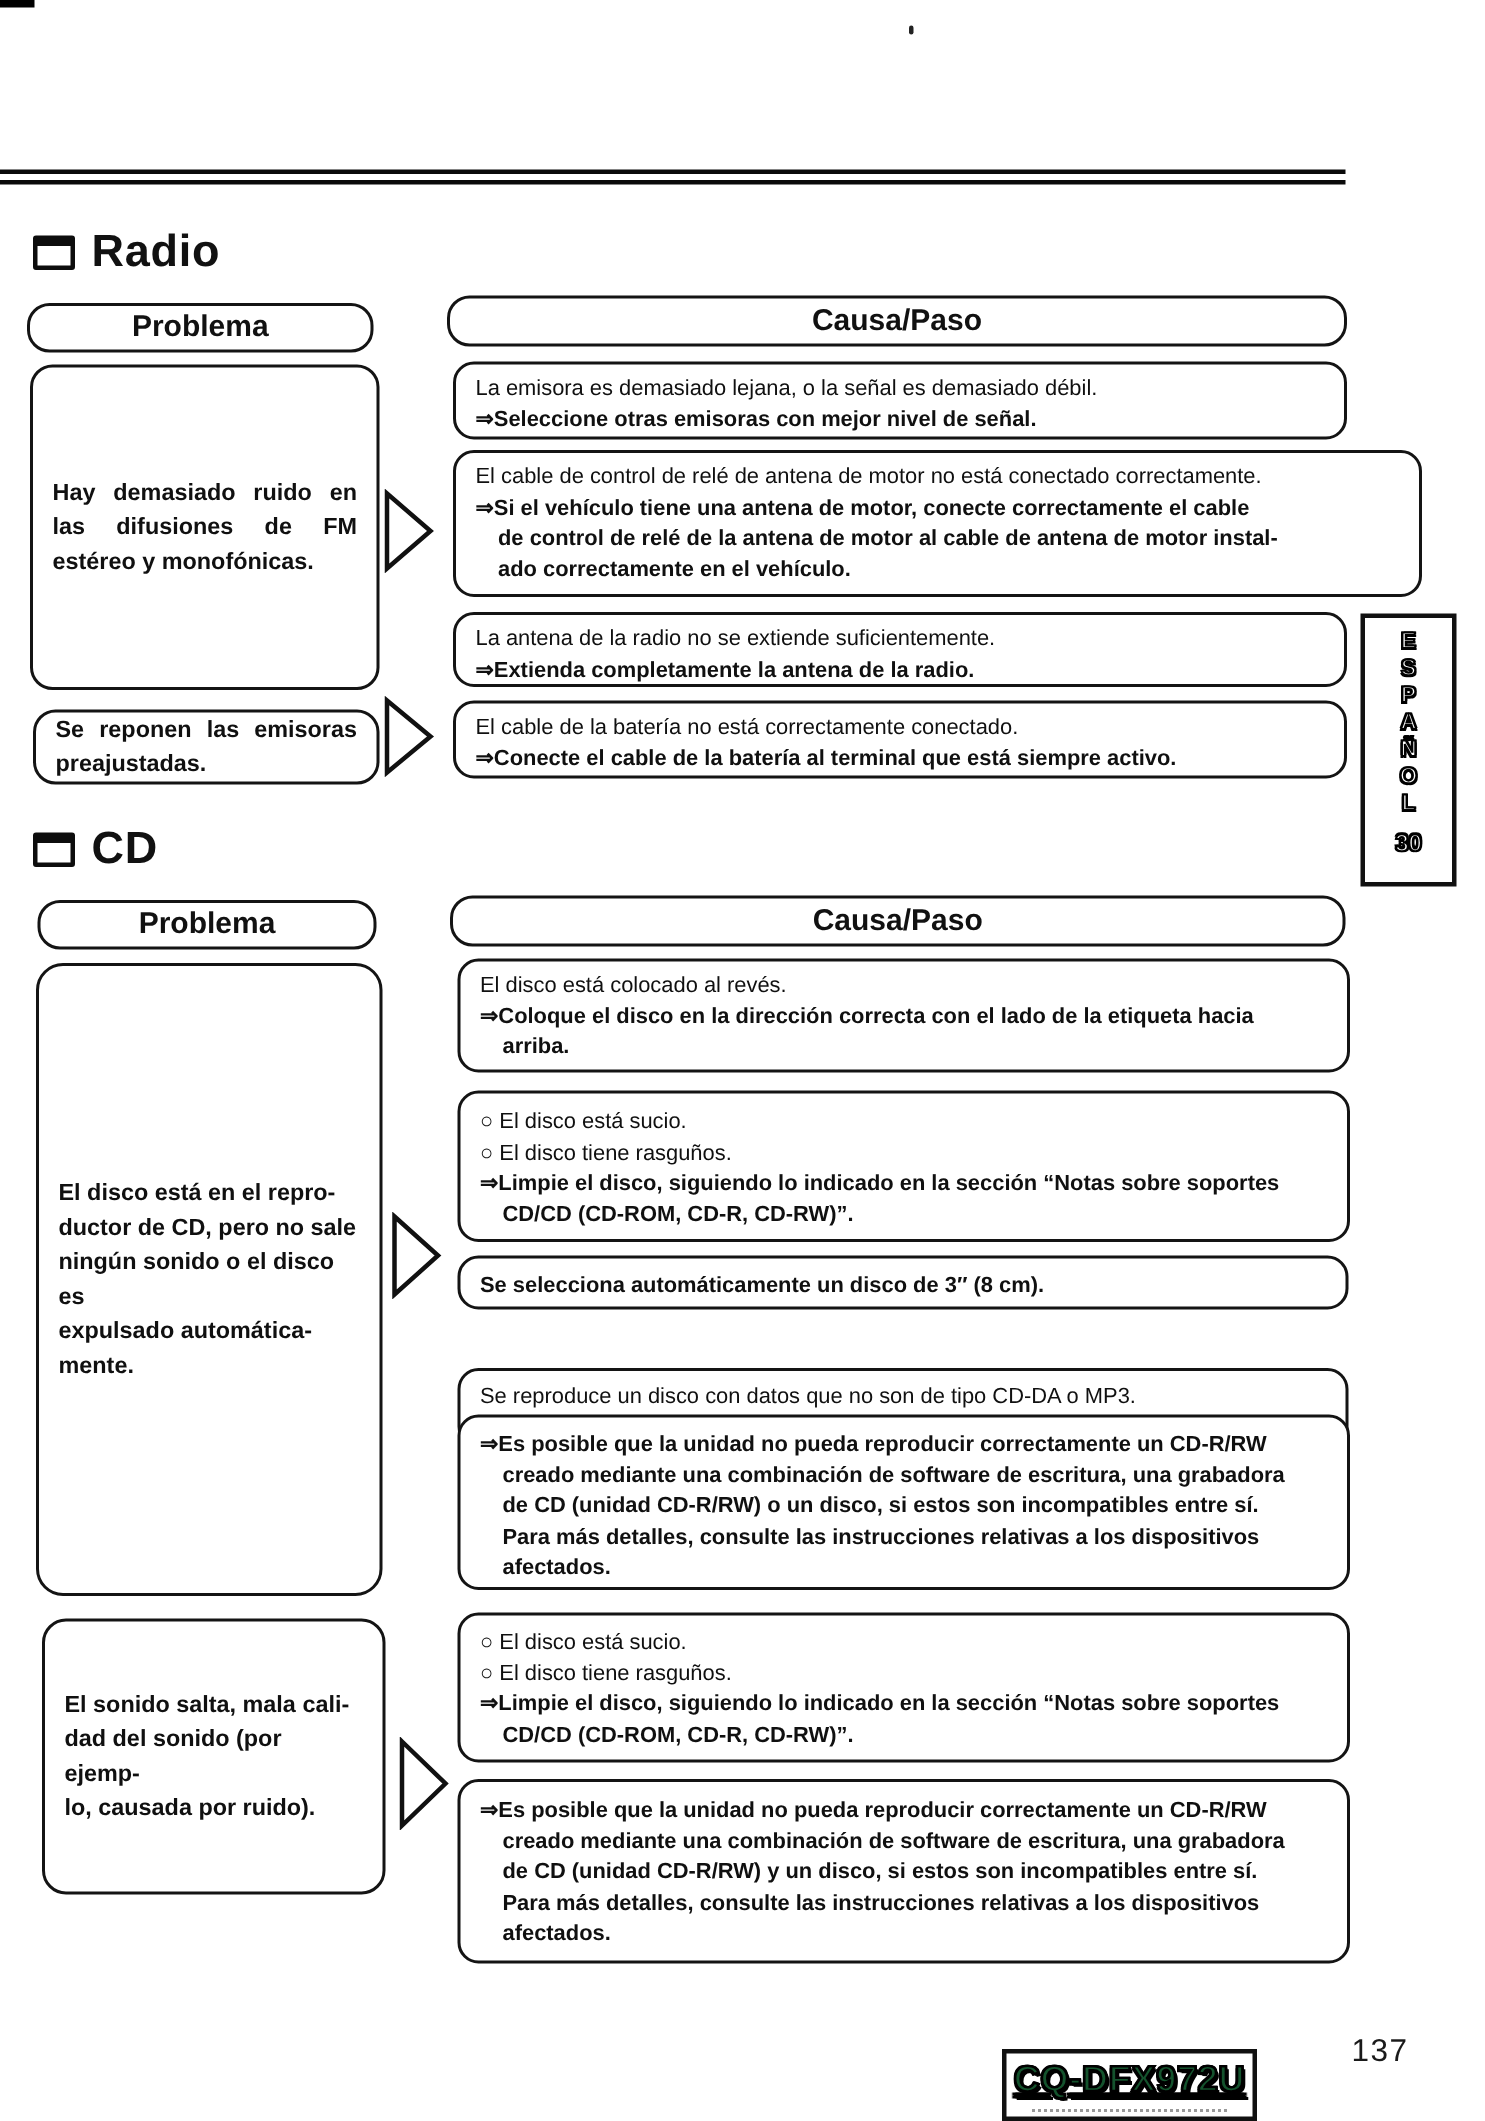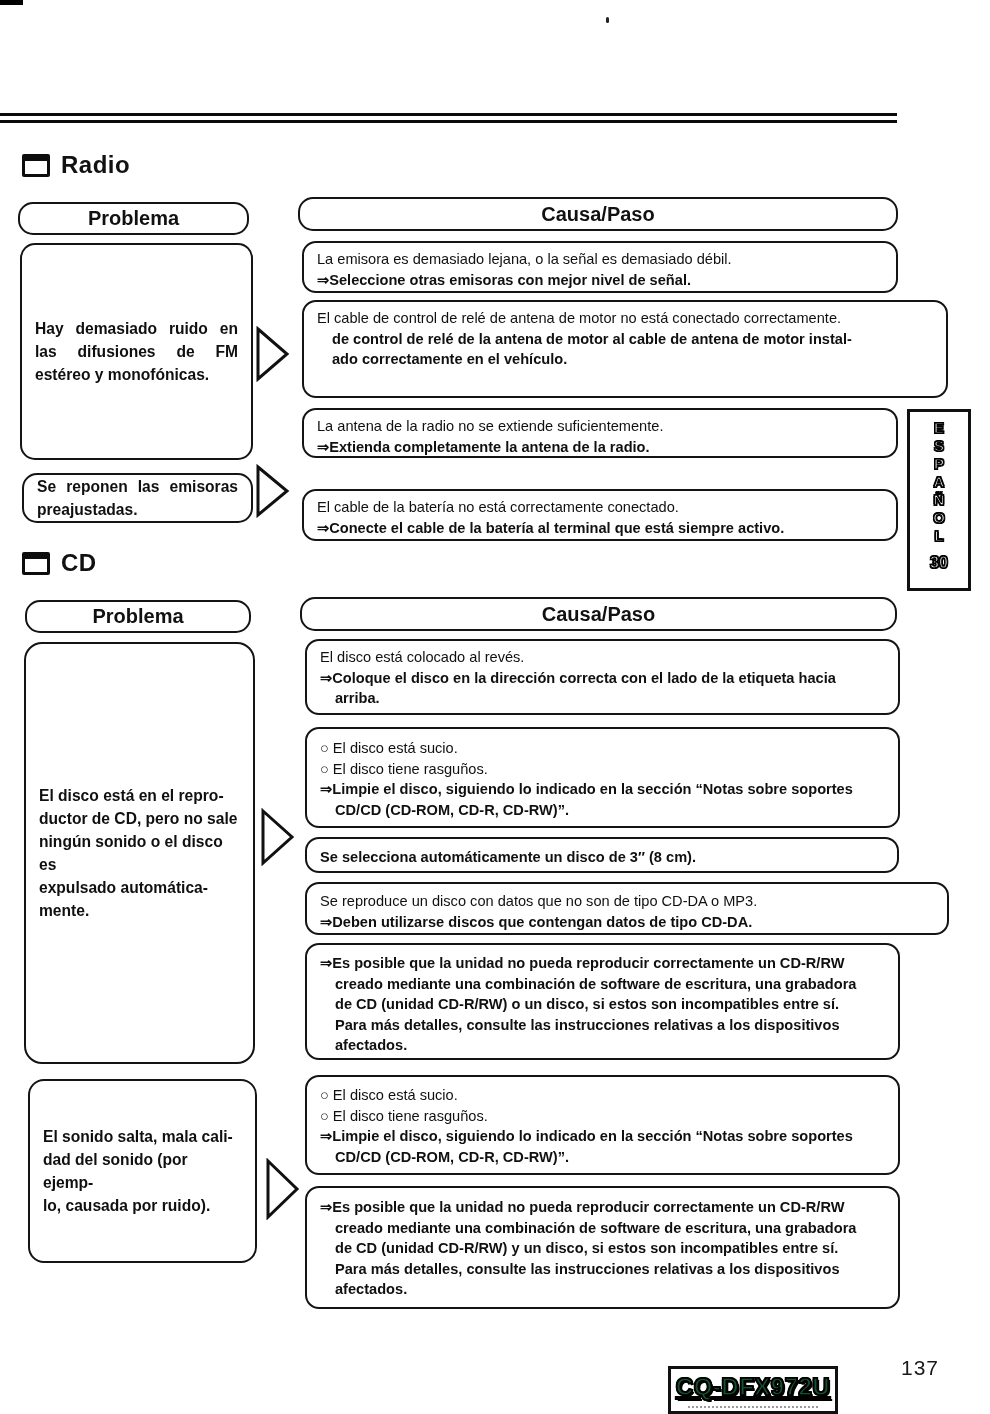--- a/index.html
+++ b/index.html
@@ -9,21 +9,21 @@
     margin:0 auto;
   }
   .abs{position:absolute;}
   
   .corner-mark{left:0;top:0;width:23px;height:5px;background:#000;}
   .tiny-dot{left:606px;top:17px;width:3px;height:6px;background:#222;border-radius:2px;}
   .rule{left:0;width:897px;height:3px;background:#0a0a0a;}
   
   .section-title{display:flex;align-items:center;gap:11px;}
   .sq-icon{display:inline-block;width:22px;height:13px;border:3px solid #0d0d0d;border-top:7px solid #0d0d0d;border-radius:2px;}
-  .title-text{font-size:24px;font-weight:bold;letter-spacing:0.5px;}
+  .title-text{font-size:30px;font-weight:bold;letter-spacing:0.5px;}
   
   .box{position:absolute;background:#fff;border:2.5px solid #141414;border-radius:14px;box-sizing:border-box;}
   .hdr{border-radius:15px;display:flex;align-items:center;justify-content:center;}
   .hdr span{font-size:20px;font-weight:bold;}
   .cbox{padding:6px 13px 0 13px;}
   .pbox{display:flex;align-items:center;border-radius:15px;}
   .pinner{width:100%;padding:0 13px;}
   
   .ln{font-size:14.6px;line-height:20.5px;color:#101010;white-space:nowrap;}
   .cbox .ln{white-space:normal;}
@@ -102,28 +102,29 @@
   <svg class="arrow" style="left:256px;top:464px;" width="34" height="54" viewBox="0 0 34 54">
     <polygon points="2,3 31,27 2,51" fill="#fff" stroke="#111" stroke-width="3"></polygon>
   </svg>
 
   <div class="box cbox" style="left:302px;top:241px;width:596px;height:52px;">
       <div class="ln">La emisora es demasiado lejana, o la señal es demasiado débil.</div>
       <div class="ln b">⇒Seleccione otras emisoras con mejor nivel de señal.</div>
     </div>
   <div class="box cbox" style="left:302px;top:300px;width:646px;height:98px;">
       <div class="ln">El cable de control de relé de antena de motor no está conectado correctamente.</div>
+      <div class="ln b">⇒Si el vehículo tiene una antena de motor, conecte correctamente el cable</div>
       <div class="ln b ind">de control de relé de la antena de motor al cable de antena de motor instal-</div>
       <div class="ln b ind">ado correctamente en el vehículo.</div>
     </div>
   <div class="box cbox" style="left:302px;top:408px;width:596px;height:50px;">
       <div class="ln">La antena de la radio no se extiende suficientemente.</div>
       <div class="ln b">⇒Extienda completamente la antena de la radio.</div>
     </div>
-  <div class="box cbox" style="left:302px;top:489px;width:596px;height:52px;">
+  <div class="box cbox" style="left:302px;top:467px;width:596px;height:52px;">
       <div class="ln">El cable de la batería no está correctamente conectado.</div>
       <div class="ln b">⇒Conecte el cable de la batería al terminal que está siempre activo.</div>
     </div>
 
   <div class="abs side-tab">
     <span class="outline-txt tab-label">ESPAÑOL</span>
     <span class="outline-txt tab-num">30</span>
   </div>
 
   <div class="abs section-title" style="left:22px;top:549px;">
@@ -169,21 +170,21 @@
     </div>
   <div class="box cbox" style="left:305px;top:727px;width:595px;height:101px;padding-top:9px;">
       <div class="ln">○ El disco está sucio.</div>
       <div class="ln">○ El disco tiene rasguños.</div>
       <div class="ln b">⇒Limpie el disco, siguiendo lo indicado en la sección “Notas sobre soportes</div>
       <div class="ln b ind">CD/CD (CD-ROM, CD-R, CD-RW)”.</div>
     </div>
   <div class="box cbox" style="left:305px;top:837px;width:594px;height:36px;padding-top:8px;">
       <div class="ln b">Se selecciona automáticamente un disco de 3″ (8 cm).</div>
     </div>
-  <div class="box cbox" style="left:305px;top:882px;width:644px;height:53px;padding-top:7px;">
+  <div class="box cbox" style="left:305px;top:912px;width:594px;height:53px;padding-top:7px;">
       <div class="ln">Se reproduce un disco con datos que no son de tipo CD-DA o MP3.</div>
       <div class="ln b">⇒Deben utilizarse discos que contengan datos de tipo CD-DA.</div>
     </div>
   <div class="box cbox" style="left:305px;top:943px;width:595px;height:117px;padding-top:8px;">
       <div class="ln b">⇒Es posible que la unidad no pueda reproducir correctamente un CD-R/RW</div>
       <div class="ln b ind">creado mediante una combinación de software de escritura, una grabadora</div>
       <div class="ln b ind">de CD (unidad CD-R/RW) o un disco, si estos son incompatibles entre sí.</div>
       <div class="ln b ind">Para más detalles, consulte las instrucciones relativas a los dispositivos</div>
       <div class="ln b ind">afectados.</div>
     </div>

